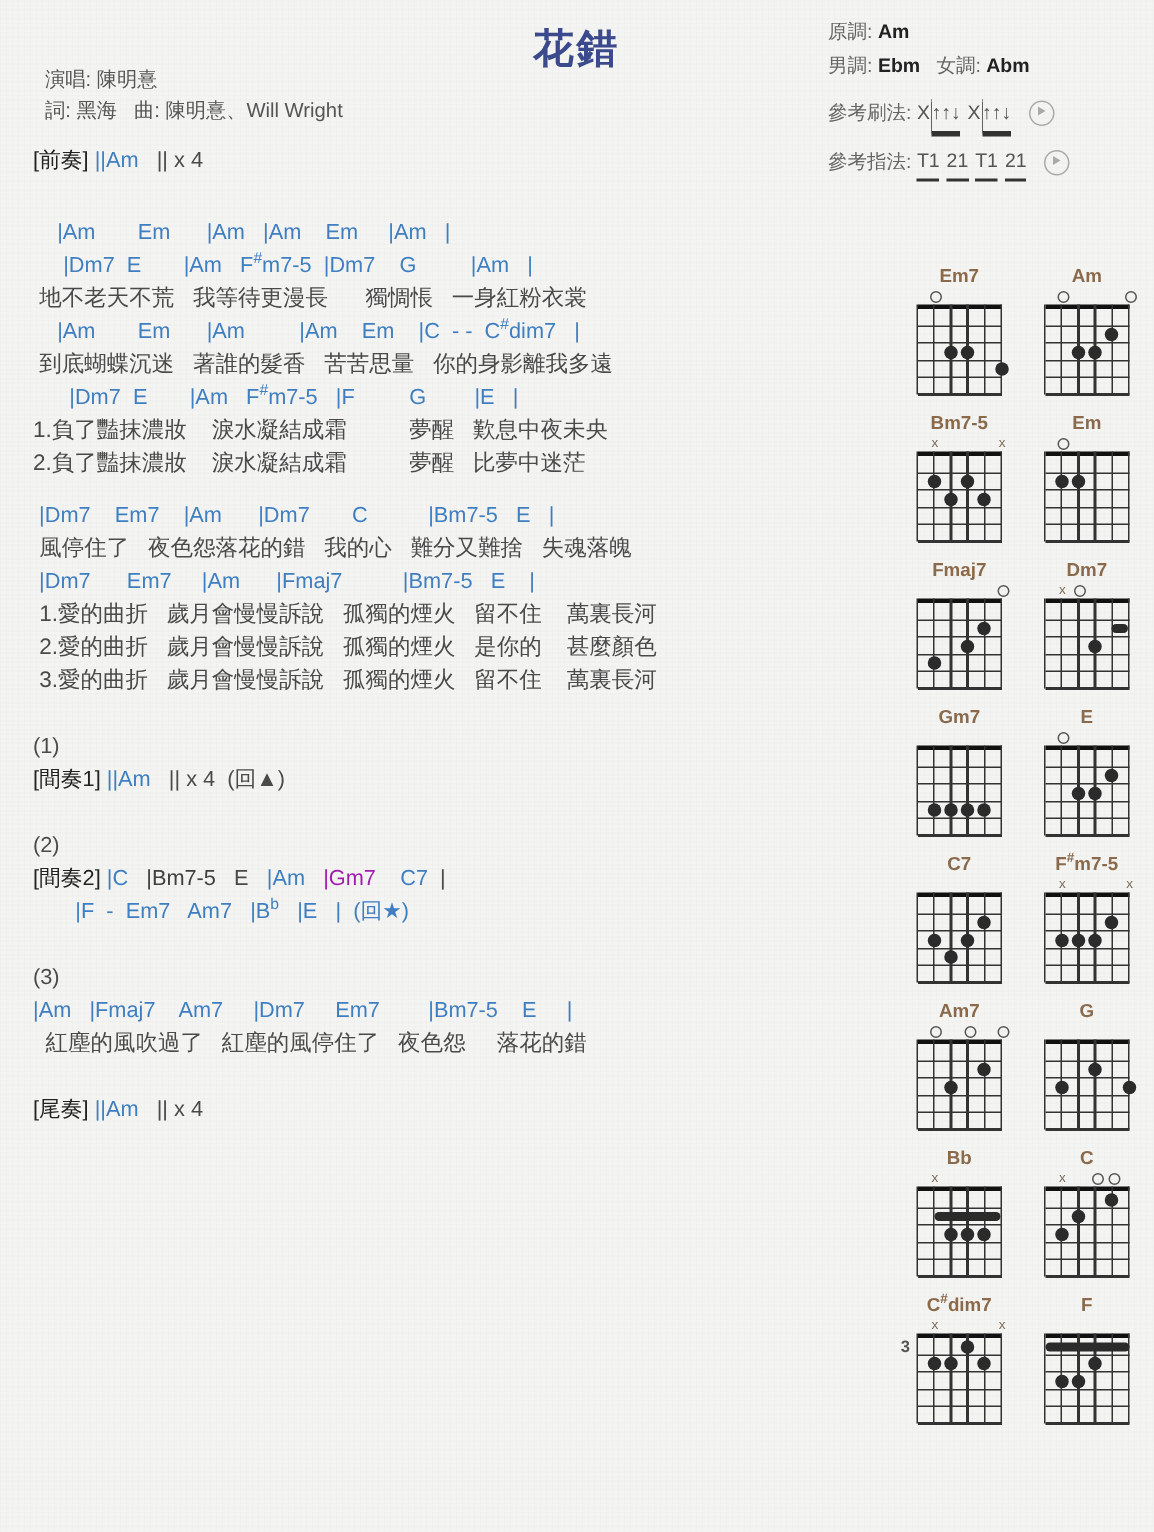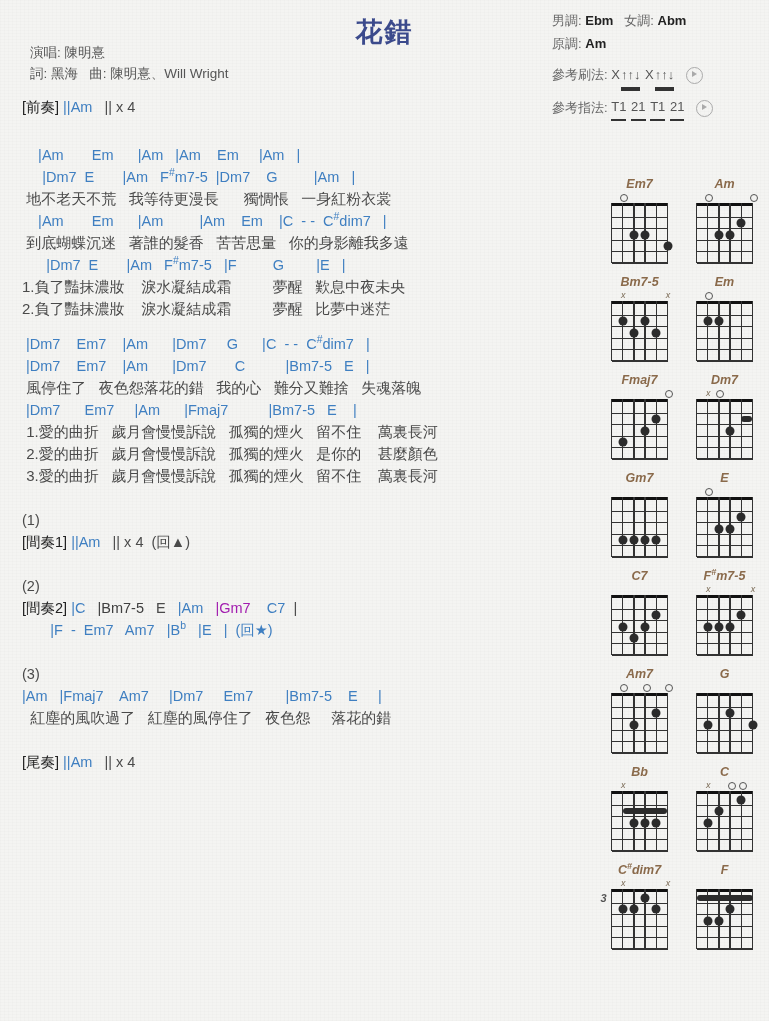--- a/index.html
+++ b/index.html
@@ -52,21 +52,21 @@
   .ln.lyric{color:#4a4a4a;font-size:15px;}
   .ln.plain{color:#4a4a4a;}
   .ln.blank{height:13px;}
   .ln.blank2{height:22px;}
   .sec{color:#222;font-weight:normal;}
   .sup{font-size:.72em;vertical-align:super;line-height:0;}
 
   
   .diagrams{position:absolute;left:606px;top:176px;width:152px;}
   .drow{display:flex;justify-content:flex-start;gap:18px;margin-bottom:11px;}
-  .dwrap{width:67px;font-style:italic;}
+  .dwrap{width:67px;}
   .dname{text-align:center;font-size:12.5px;font-weight:bold;color:#8a6a4b;height:16px;line-height:16px;}
   .dmark{height:11px;position:relative;}
   .dmark span{position:absolute;font-size:9px;line-height:9px;color:#7a6a55;transform:translateX(-50%);top:1px;}
   .dmark span.o{font-size:0;width:6px;height:6px;border:1.3px solid #555;border-radius:50%;top:2px;margin-left:-3px;transform:none;}
   .grid{position:relative;width:56px;height:60px;margin:0 auto;}
   .grid .nut{position:absolute;left:0;top:0;width:56px;height:3px;background:#111;}
   .grid .vl{position:absolute;top:0;width:1.4px;height:60px;background:#333;}
   .grid .hl{position:absolute;left:0;width:56px;height:1.4px;background:#333;}
   .dot{position:absolute;width:9px;height:9px;border-radius:50%;background:#2b2b2b;transform:translate(-50%,-50%);}
   .barre{position:absolute;height:6px;background:#2b2b2b;border-radius:3px;transform:translateY(-50%);}
@@ -79,29 +79,29 @@
 
   <div class="title">花錯</div>
 
   <div class="credits">
     <div class="row">演唱: 陳明憙</div>
     <div class="row">詞: 黑海   曲: 陳明憙、Will Wright</div>
   </div>
 
   <div class="keyinfo">
     <div class="kline">
+      <span class="lbl">原調:</span>
+      <b>Am</b>
+    </div>
+    <div class="kline">
       <span class="lbl">男調:</span>
       <b>Ebm</b>
       &nbsp;
       <span class="lbl">女調:</span>
       <b>Abm</b>
-    </div>
-    <div class="kline">
-      <span class="lbl">原調:</span>
-      <b>Am</b>
     </div>
     <div class="kline sp">
       <span class="lbl">參考刷法:</span>
       <span class="pattern">
         <span class="pat-item">X</span><span class="pat-item undl2">↑↑↓</span>
         <span class="pat-item">X</span><span class="pat-item undl2">↑↑↓</span>
       </span>
       <span class="playbtn"></span>
     </div>
     <div class="kline sp">
@@ -122,21 +122,20 @@
       <div class="ln blank"></div>
       <div class="ln chord">    |Am       Em      |Am   |Am    Em     |Am   |</div>
       <div class="ln chord">     |Dm7  E       |Am   F<span class="sup">#</span>m7-5  |Dm7    G         |Am   |</div>
       <div class="ln lyric"> 地不老天不荒   我等待更漫長      獨惆悵   一身紅粉衣裳</div>
       <div class="ln chord">    |Am       Em      |Am         |Am    Em    |C  - -  C<span class="sup">#</span>dim7   |</div>
       <div class="ln lyric"> 到底蝴蝶沉迷   著誰的髮香   苦苦思量   你的身影離我多遠</div>
       <div class="ln chord">      |Dm7  E       |Am   F<span class="sup">#</span>m7-5   |F         G        |E   |</div>
       <div class="ln lyric">1.負了豔抹濃妝    淚水凝結成霜          夢醒   歎息中夜未央</div>
       <div class="ln lyric">2.負了豔抹濃妝    淚水凝結成霜          夢醒   比夢中迷茫</div>
       <div class="ln blank"></div>
-      <div class="ln chord"> |Dm7    Em7    |Am      |Dm7     G      |C  - -  C<span class="sup">#</span>dim7   |</div>
       <div class="ln chord"> |Dm7    Em7    |Am      |Dm7       C          |Bm7-5   E   |</div>
       <div class="ln lyric"> 風停住了   夜色怨落花的錯   我的心   難分又難捨   失魂落魄</div>
       <div class="ln chord"> |Dm7      Em7     |Am      |Fmaj7          |Bm7-5   E    |</div>
       <div class="ln lyric"> 1.愛的曲折   歲月會慢慢訴說   孤獨的煙火   留不住    萬裏長河</div>
       <div class="ln lyric"> 2.愛的曲折   歲月會慢慢訴說   孤獨的煙火   是你的    甚麼顏色</div>
       <div class="ln lyric"> 3.愛的曲折   歲月會慢慢訴說   孤獨的煙火   留不住    萬裏長河</div>
       <div class="ln blank2"></div>
       <div class="ln plain">(1)</div>
       <div class="ln plain"><span class="sec">[間奏1]</span> <span style="color:#3f7fc1">||Am</span>   || x 4  (回▲)</div>
       <div class="ln blank2"></div>

